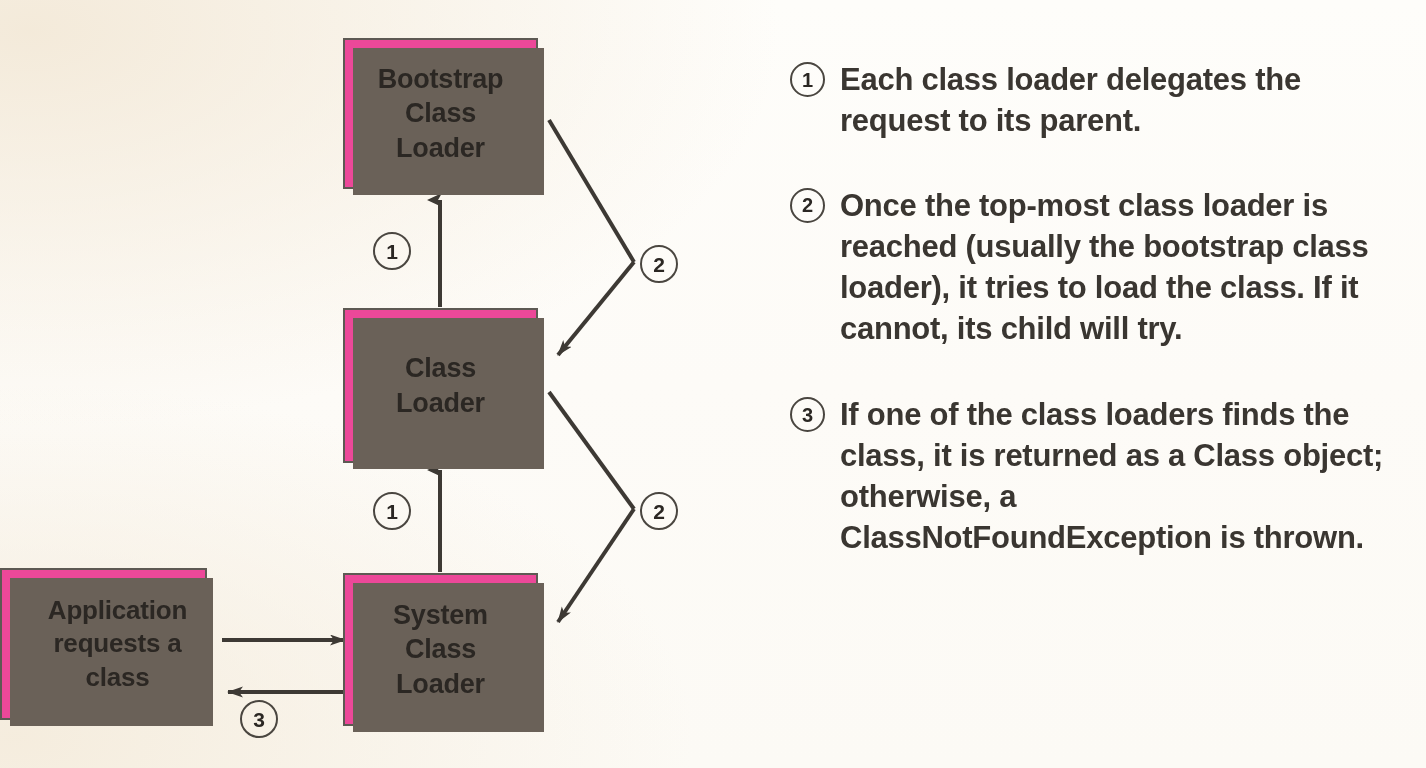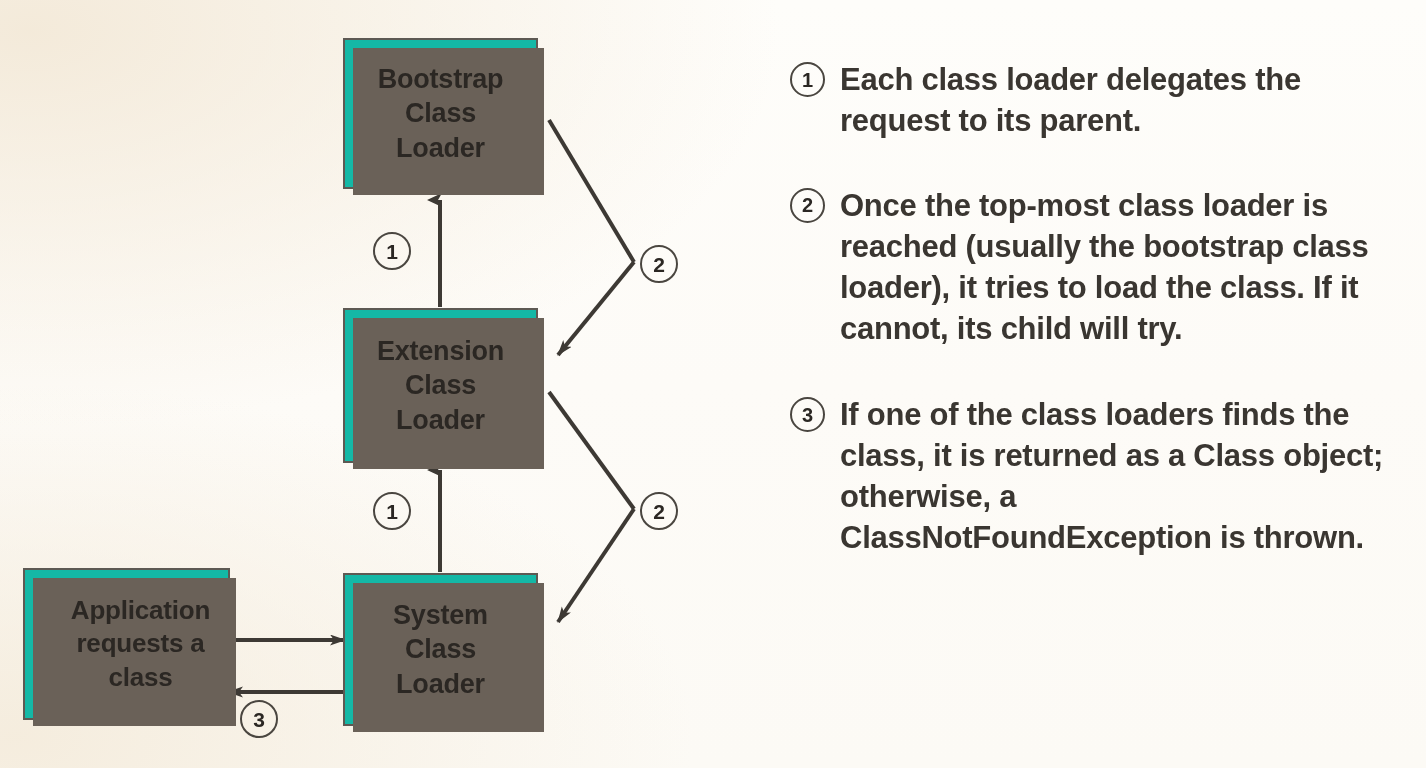--- a/index.html
+++ b/index.html
@@ -24,21 +24,21 @@
       radial-gradient(ellipse at 2% 4%, rgba(243,233,216,0.95) 0%, rgba(253,251,246,0) 38%),
       radial-gradient(ellipse at 1% 96%, rgba(244,235,219,0.9) 0%, rgba(253,251,246,0) 34%),
       linear-gradient(180deg, #fefdfa 0%, #fdfbf7 50%, #fcfaf5 100%);
     pointer-events: none;
   }
 
   
   .node {
     position: absolute;
     box-sizing: border-box;
-    background: #14b8a6;
+    background: #ec4899;
     border: 2px solid #5d5953;
     display: flex;
     flex-direction: column;
     align-items: center;
     justify-content: center;
     color: #2b2723;
     font-weight: bold;
     letter-spacing: -0.2px;
     z-index: 5;
   }
@@ -55,21 +55,21 @@
     top: 8px;
     right: -8px;
     bottom: -8px;
     background: #6a6158;
     z-index: -1;
   }
 
   #node-bootstrap { left: 343px; top: 38px;  width: 195px; height: 151px; font-size: 27px; }
   #node-extension { left: 343px; top: 308px; width: 195px; height: 155px; font-size: 27px; }
   #node-system    { left: 343px; top: 573px; width: 195px; height: 153px; font-size: 27px; justify-content: center; }
-  #node-application { left: 23px;  top: 568px; width: 207px; height: 152px; font-size: 26px; padding-left: 28px; }
+  #node-application { left: 0;  top: 568px; width: 207px; height: 152px; font-size: 26px; padding-left: 28px; }
 
   
   #wires {
     position: absolute;
     left: 0; top: 0;
     width: 1426px;
     height: 768px;
     z-index: 3;
     pointer-events: none;
   }
@@ -179,21 +179,20 @@
     </g>
   </svg>
 
   <div class="node" id="node-bootstrap">
     <span class="line">Bootstrap</span>
     <span class="line">Class</span>
     <span class="line">Loader</span>
   </div>
 
   <div class="node" id="node-extension">
-    <span class="line">Extension</span>
     <span class="line">Class</span>
     <span class="line">Loader</span>
   </div>
 
   <div class="node" id="node-system">
     <span class="line">System</span>
     <span class="line">Class</span>
     <span class="line">Loader</span>
   </div>
 

